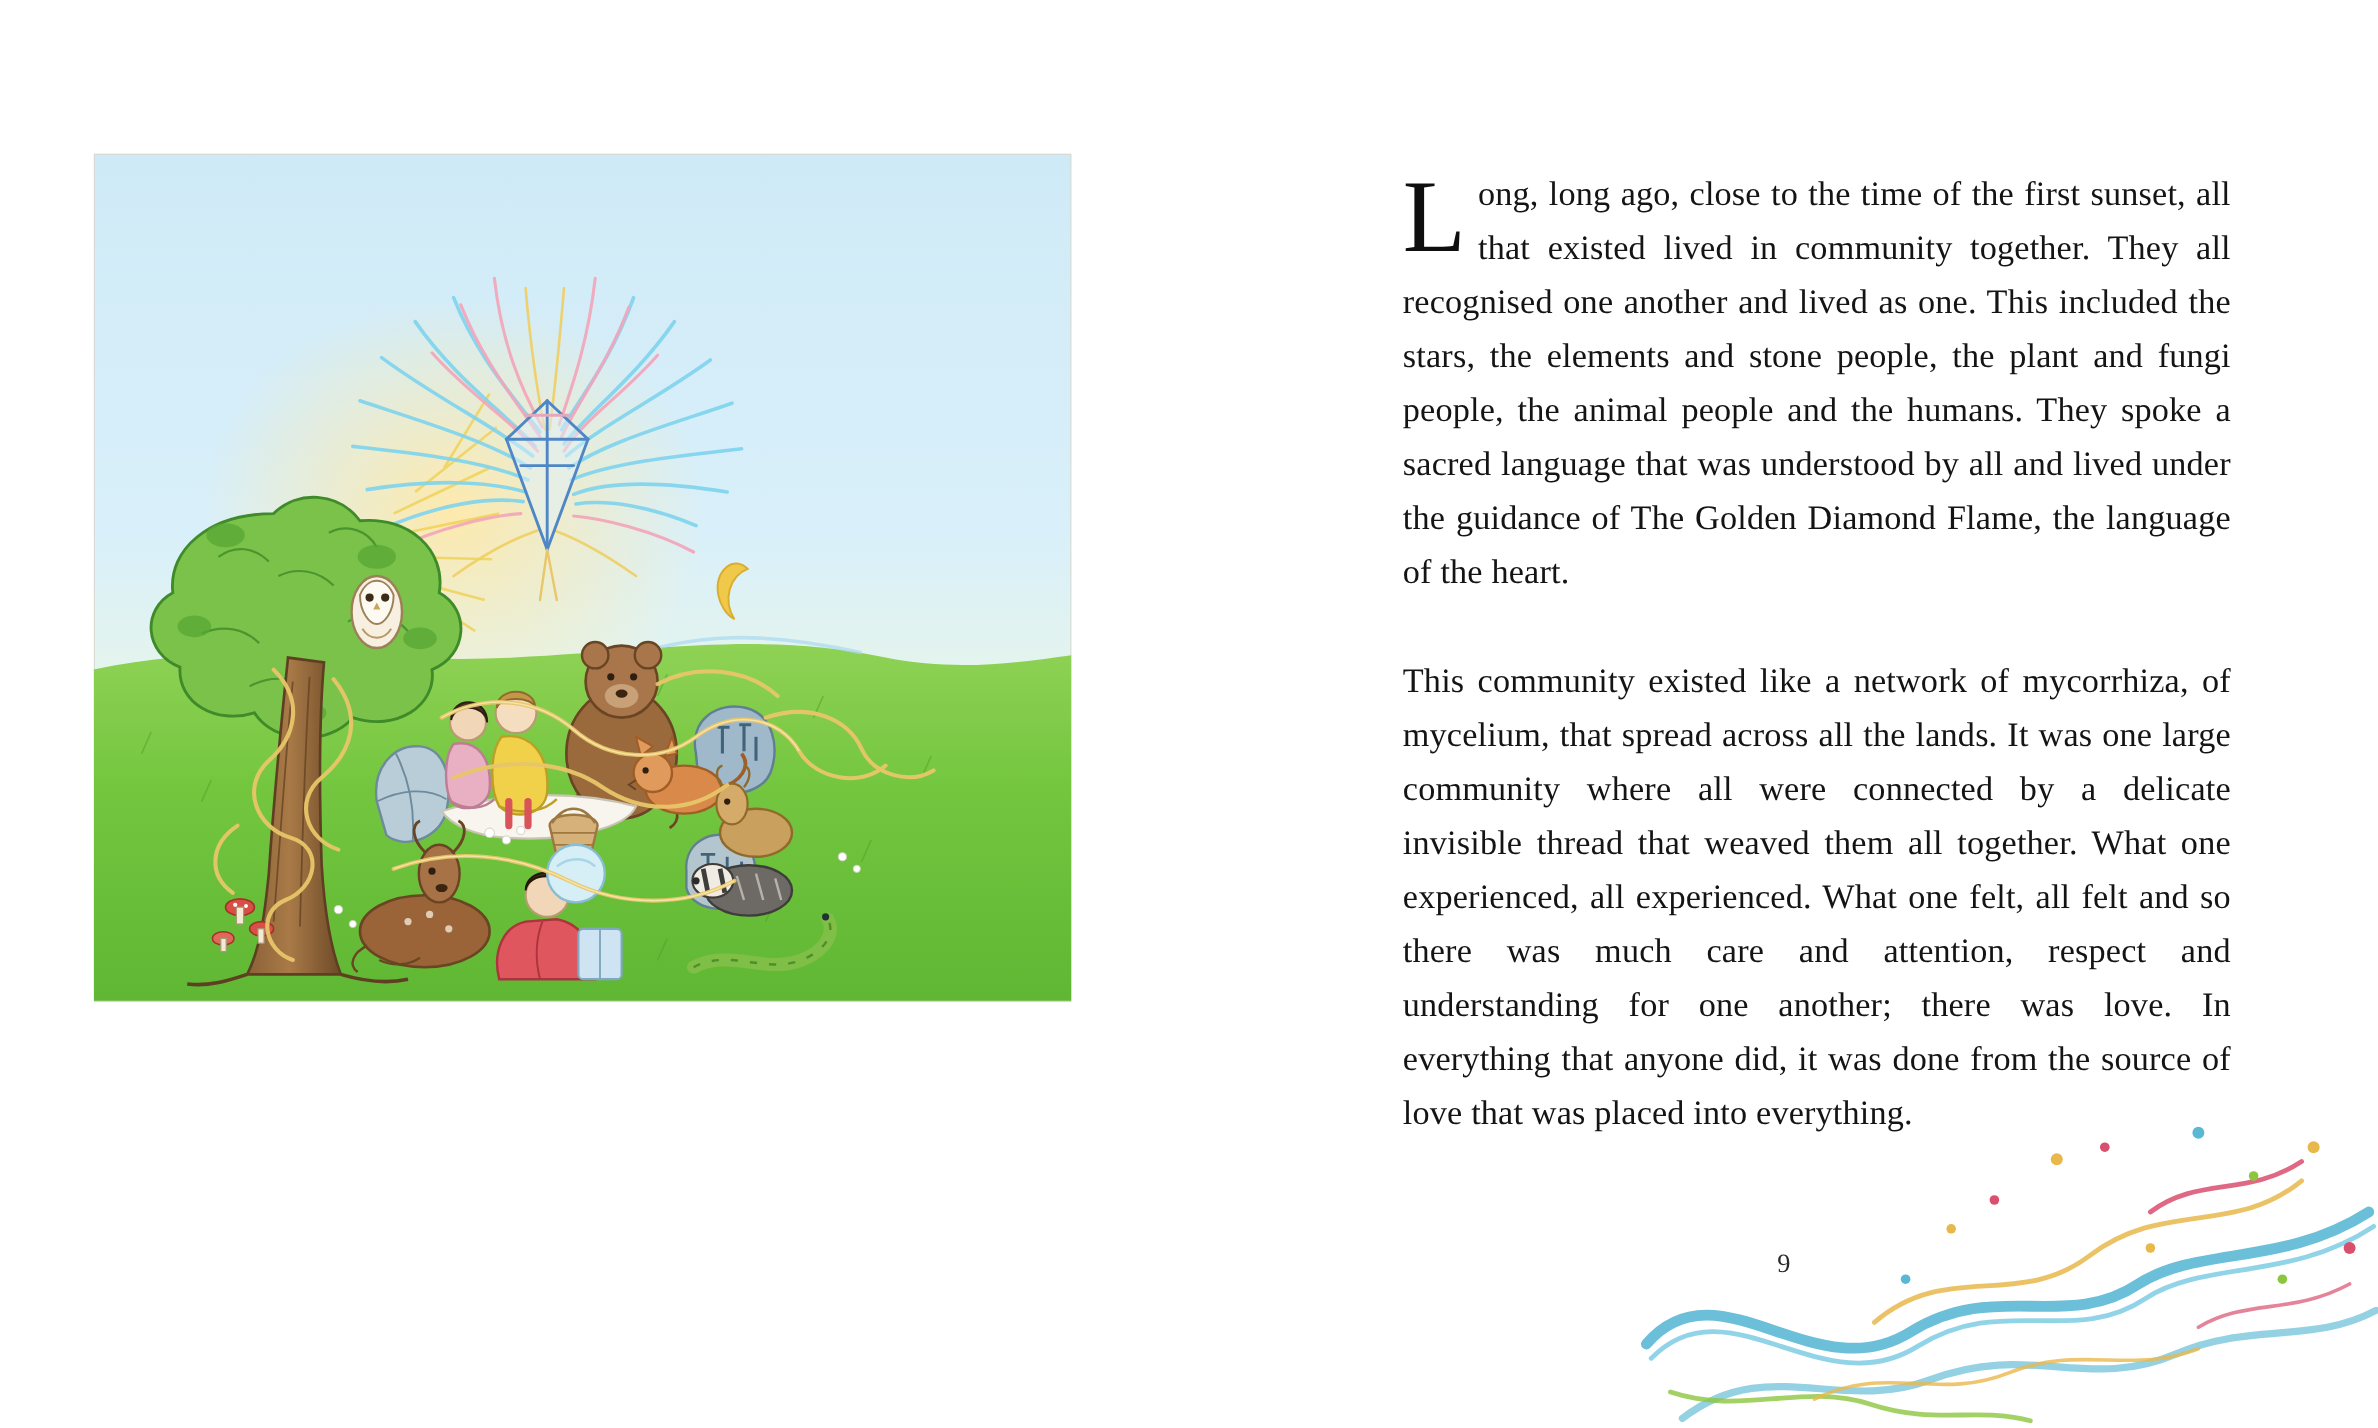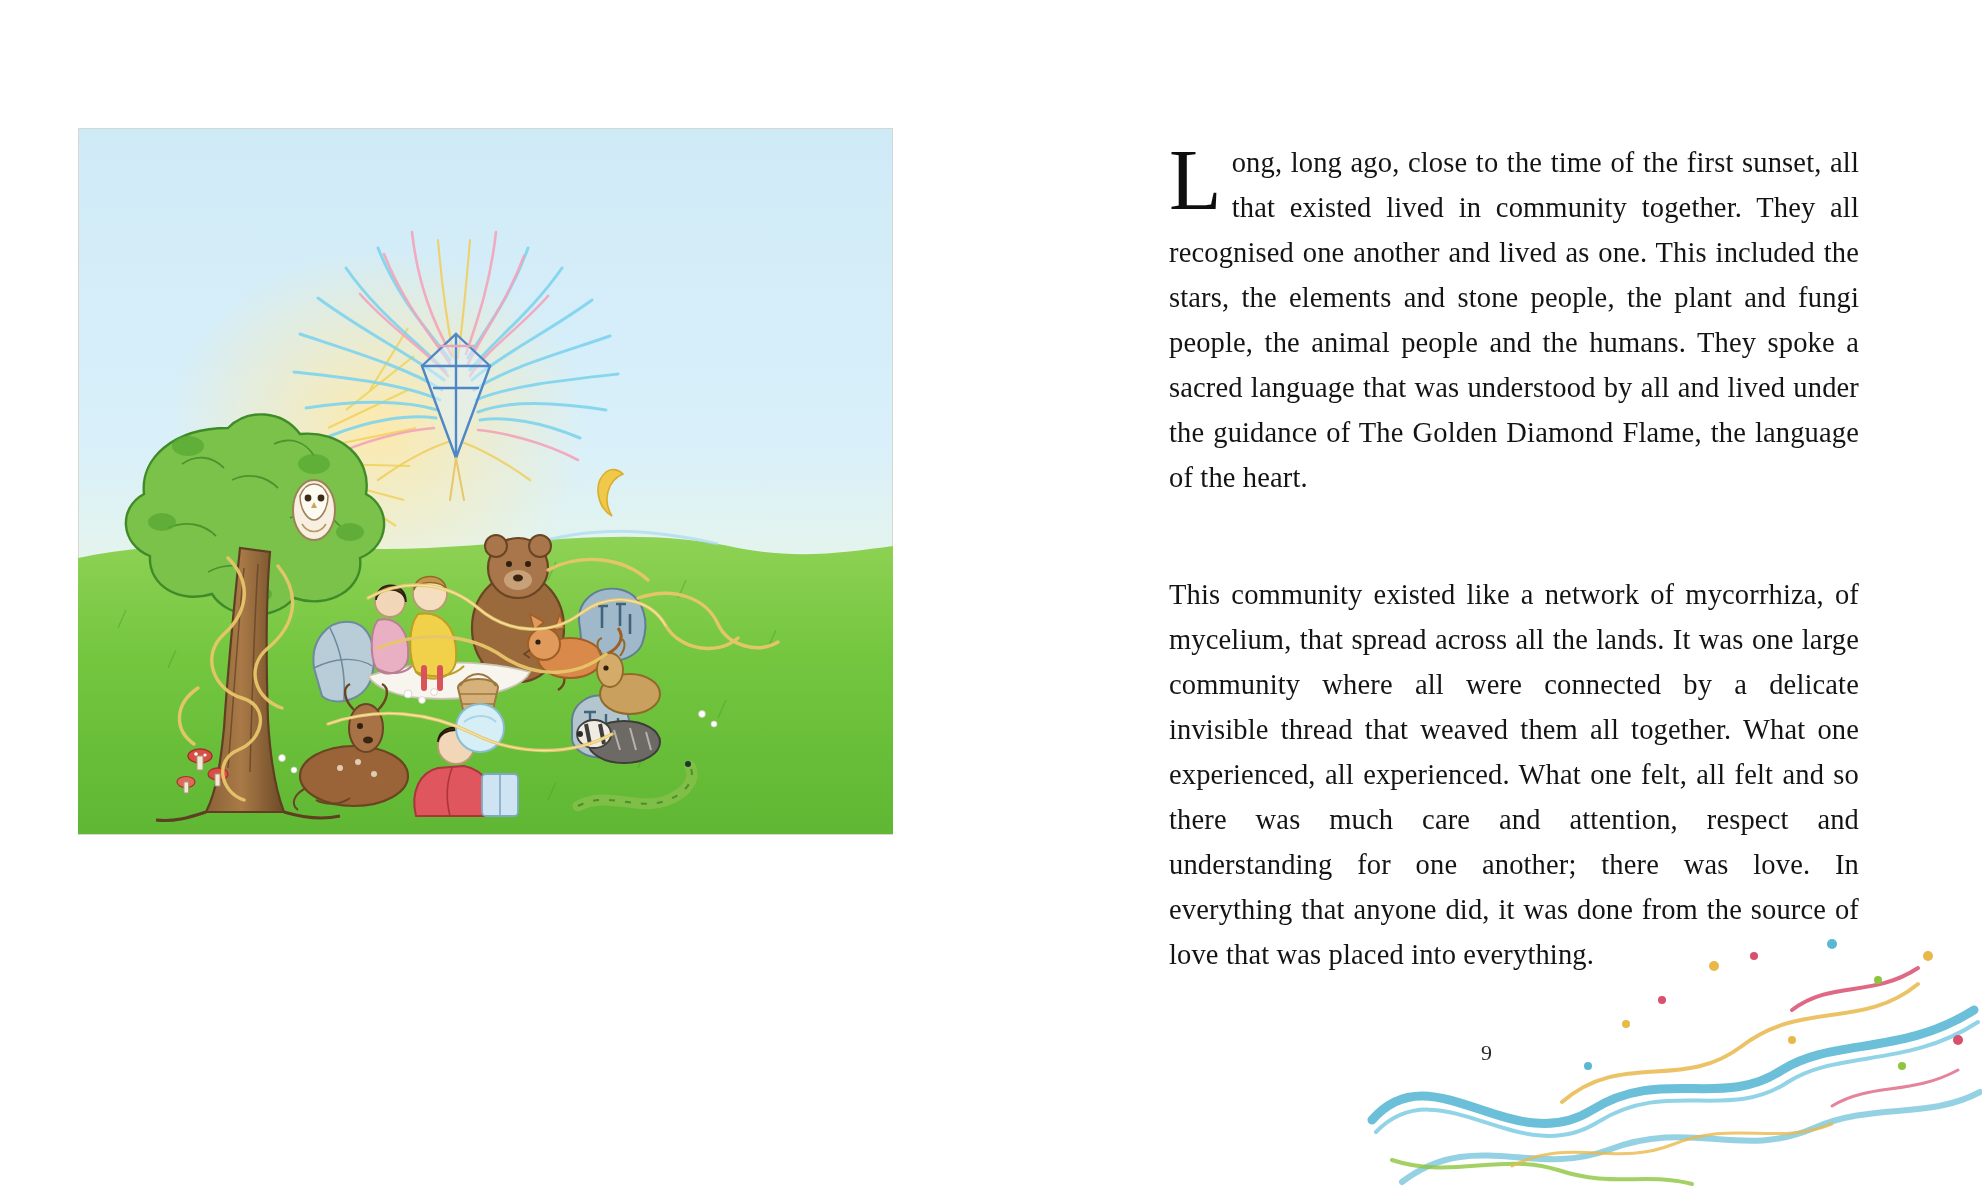--- a/index.html
+++ b/index.html
@@ -61,21 +61,21 @@
   .para {
     font-size: 28.5px;
     line-height: 45px;
     text-align: justify;
     text-justify: inter-word;
     margin: 0 0 22px 0;
     letter-spacing: 0.15px;
     color: #141414;
   }
   .para.first { text-indent: 0; }
-  .para.second { margin-top: 72px; }
+  .para.second { margin-top: 46px; }
 
   
   .dropcap-wrap { position: relative; }
   .dropcap {
     float: left;
     font-family: "Liberation Serif", serif;
     font-size: 86px;
     line-height: 72px;
     padding: 2px 6px 0 0;
     margin: 2px 4px -4px 0;

